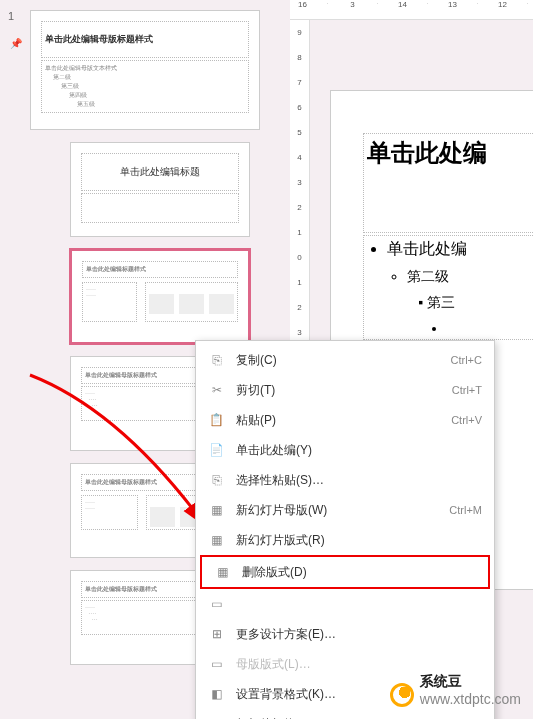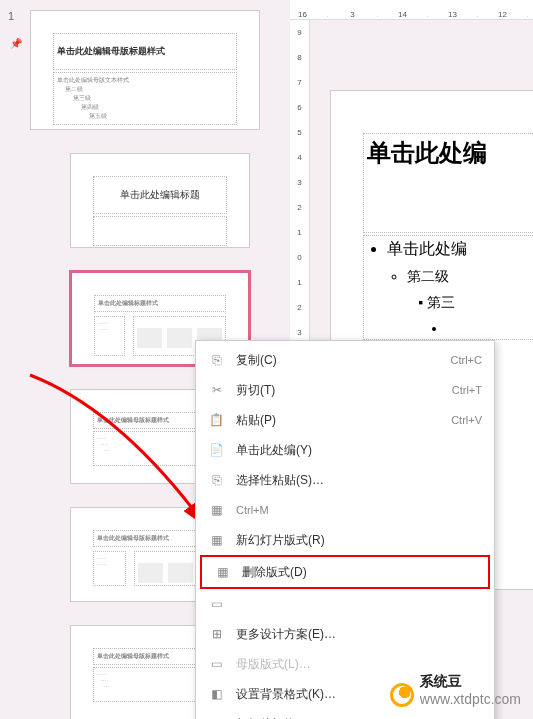--- a/index.html
+++ b/index.html
@@ -1,25 +1,25 @@
 <!DOCTYPE html>
 <html><head>
 <meta charset="utf-8">
 <style>
 *{margin:0;padding:0;box-sizing:border-box;font-family:"Microsoft YaHei",sans-serif}
 body{width:533px;height:719px;overflow:hidden;background:#f5eef2;position:relative}
-.ruler-h{position:absolute;top:0;left:290px;right:0;height:20px;background:#fff;border-bottom:1px solid #ddd;font-size:8px;color:#555;display:flex;align-items:flex-end;overflow:hidden}
+.ruler-h{position:absolute;top:0;left:290px;right:0;height:20px;background:#fff;border-bottom:1px solid #ddd;font-size:8px;color:#555;display:flex;align-items:flex-start;overflow:hidden}
 .ruler-h span{flex:0 0 25px;text-align:center}
 .ruler-v{position:absolute;top:20px;left:290px;width:20px;bottom:0;background:#fff;border-right:1px solid #ddd;font-size:8px;color:#555;display:flex;flex-direction:column;overflow:hidden}
 .ruler-v span{flex:0 0 25px;display:flex;align-items:center;justify-content:center}
 .ruler-marker{flex:0 0 5px;text-align:center;color:#888;font-size:6px}
 .sidebar{position:absolute;top:0;left:0;width:280px;height:100%;background:#f5eef2;padding:10px 10px 10px 30px;overflow:hidden}
 .slide-num{position:absolute;left:8px;font-size:11px;color:#666}
 .pin{position:absolute;left:10px;top:38px;font-size:10px;color:#888}
-.thumb{background:#fff;border:1px solid #ccc;margin-bottom:23px;position:relative;padding:20px}
+.thumb{background:#fff;border:1px solid #ccc;margin-bottom:12px;position:relative;padding:8px}
 .thumb.master{width:230px;height:120px;margin-left:0}
 .thumb.layout{width:180px;height:95px;margin-left:40px}
 .thumb.selected{border:2px solid #d68;outline:1px solid #d68}
 .thumb-title{font-size:10px;text-align:center;color:#333;margin:8px 0}
 .thumb-title.small{font-size:8px}
 .dotted{border:1px dotted #bbb;margin:2px;padding:3px}
 .tiny{font-size:6px;color:#888}
 .chart-icons{display:flex;gap:5px;justify-content:center;margin-top:8px}
 .chart-icons div{width:25px;height:20px;background:#eee}
 .ci1{background:linear-gradient(to top,#4a9 50%,transparent 50%)}
@@ -211,20 +211,21 @@
   <div class="menu-item">
       <span class="menu-icon">📄</span>
       <span class="menu-label">单击此处编(Y)</span>
     </div>
   <div class="menu-item">
       <span class="menu-icon">⎘</span>
       <span class="menu-label">选择性粘贴(S)…</span>
     </div>
   <div class="menu-item">
       <span class="menu-icon">▦</span>
+      <span class="menu-label">新幻灯片母版(W)</span>
       <span class="menu-shortcut">Ctrl+M</span>
     </div>
   <div class="menu-item">
       <span class="menu-icon">▦</span>
       <span class="menu-label">新幻灯片版式(R)</span>
     </div>
   <div class="menu-item menu-highlight">
       <span class="menu-icon">▦</span>
       <span class="menu-label">删除版式(D)</span>
     </div>

